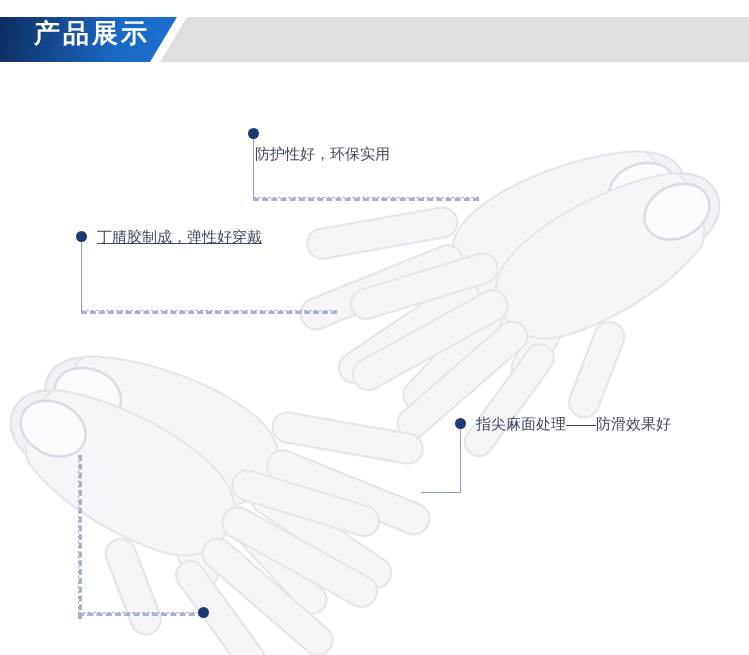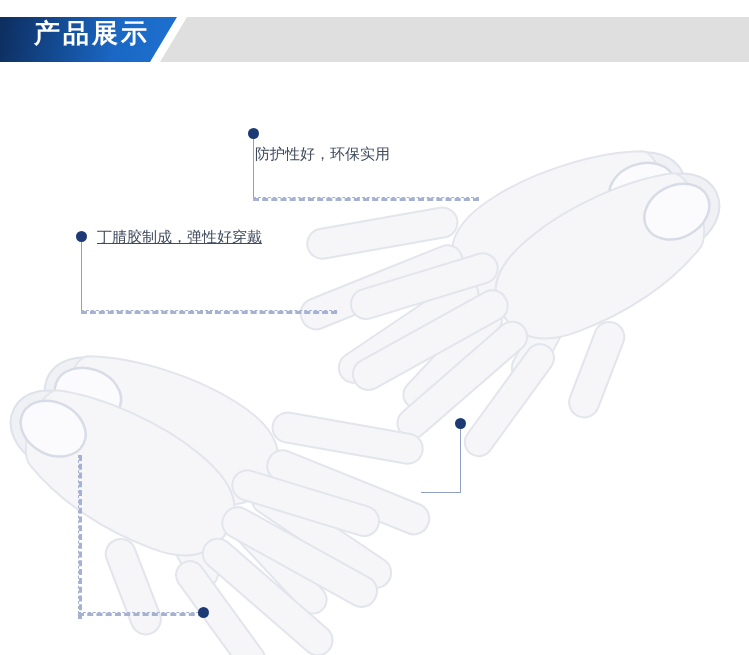--- a/index.html
+++ b/index.html
@@ -99,18 +99,19 @@
   <div class="callout-label c1-label">防护性好，环保实用</div>
 
   <div class="line-v l2v"></div>
   <div class="line-h l2h dashed"></div>
   <span class="dot c2-dot"></span>
   <div class="callout-label c2-label">丁腈胶制成，弹性好穿戴</div>
 
   <div class="line-v l3v"></div>
   <div class="line-h l3h"></div>
   <span class="dot c3-dot"></span>
+  <div class="callout-label c3-label">指尖麻面处理——防滑效果好</div>
 
   <div class="line-v l4v dashed"></div>
   <div class="line-h l4h dashed"></div>
   <span class="dot c4-dot"></span>
 
 </div>
 
 </body></html>

